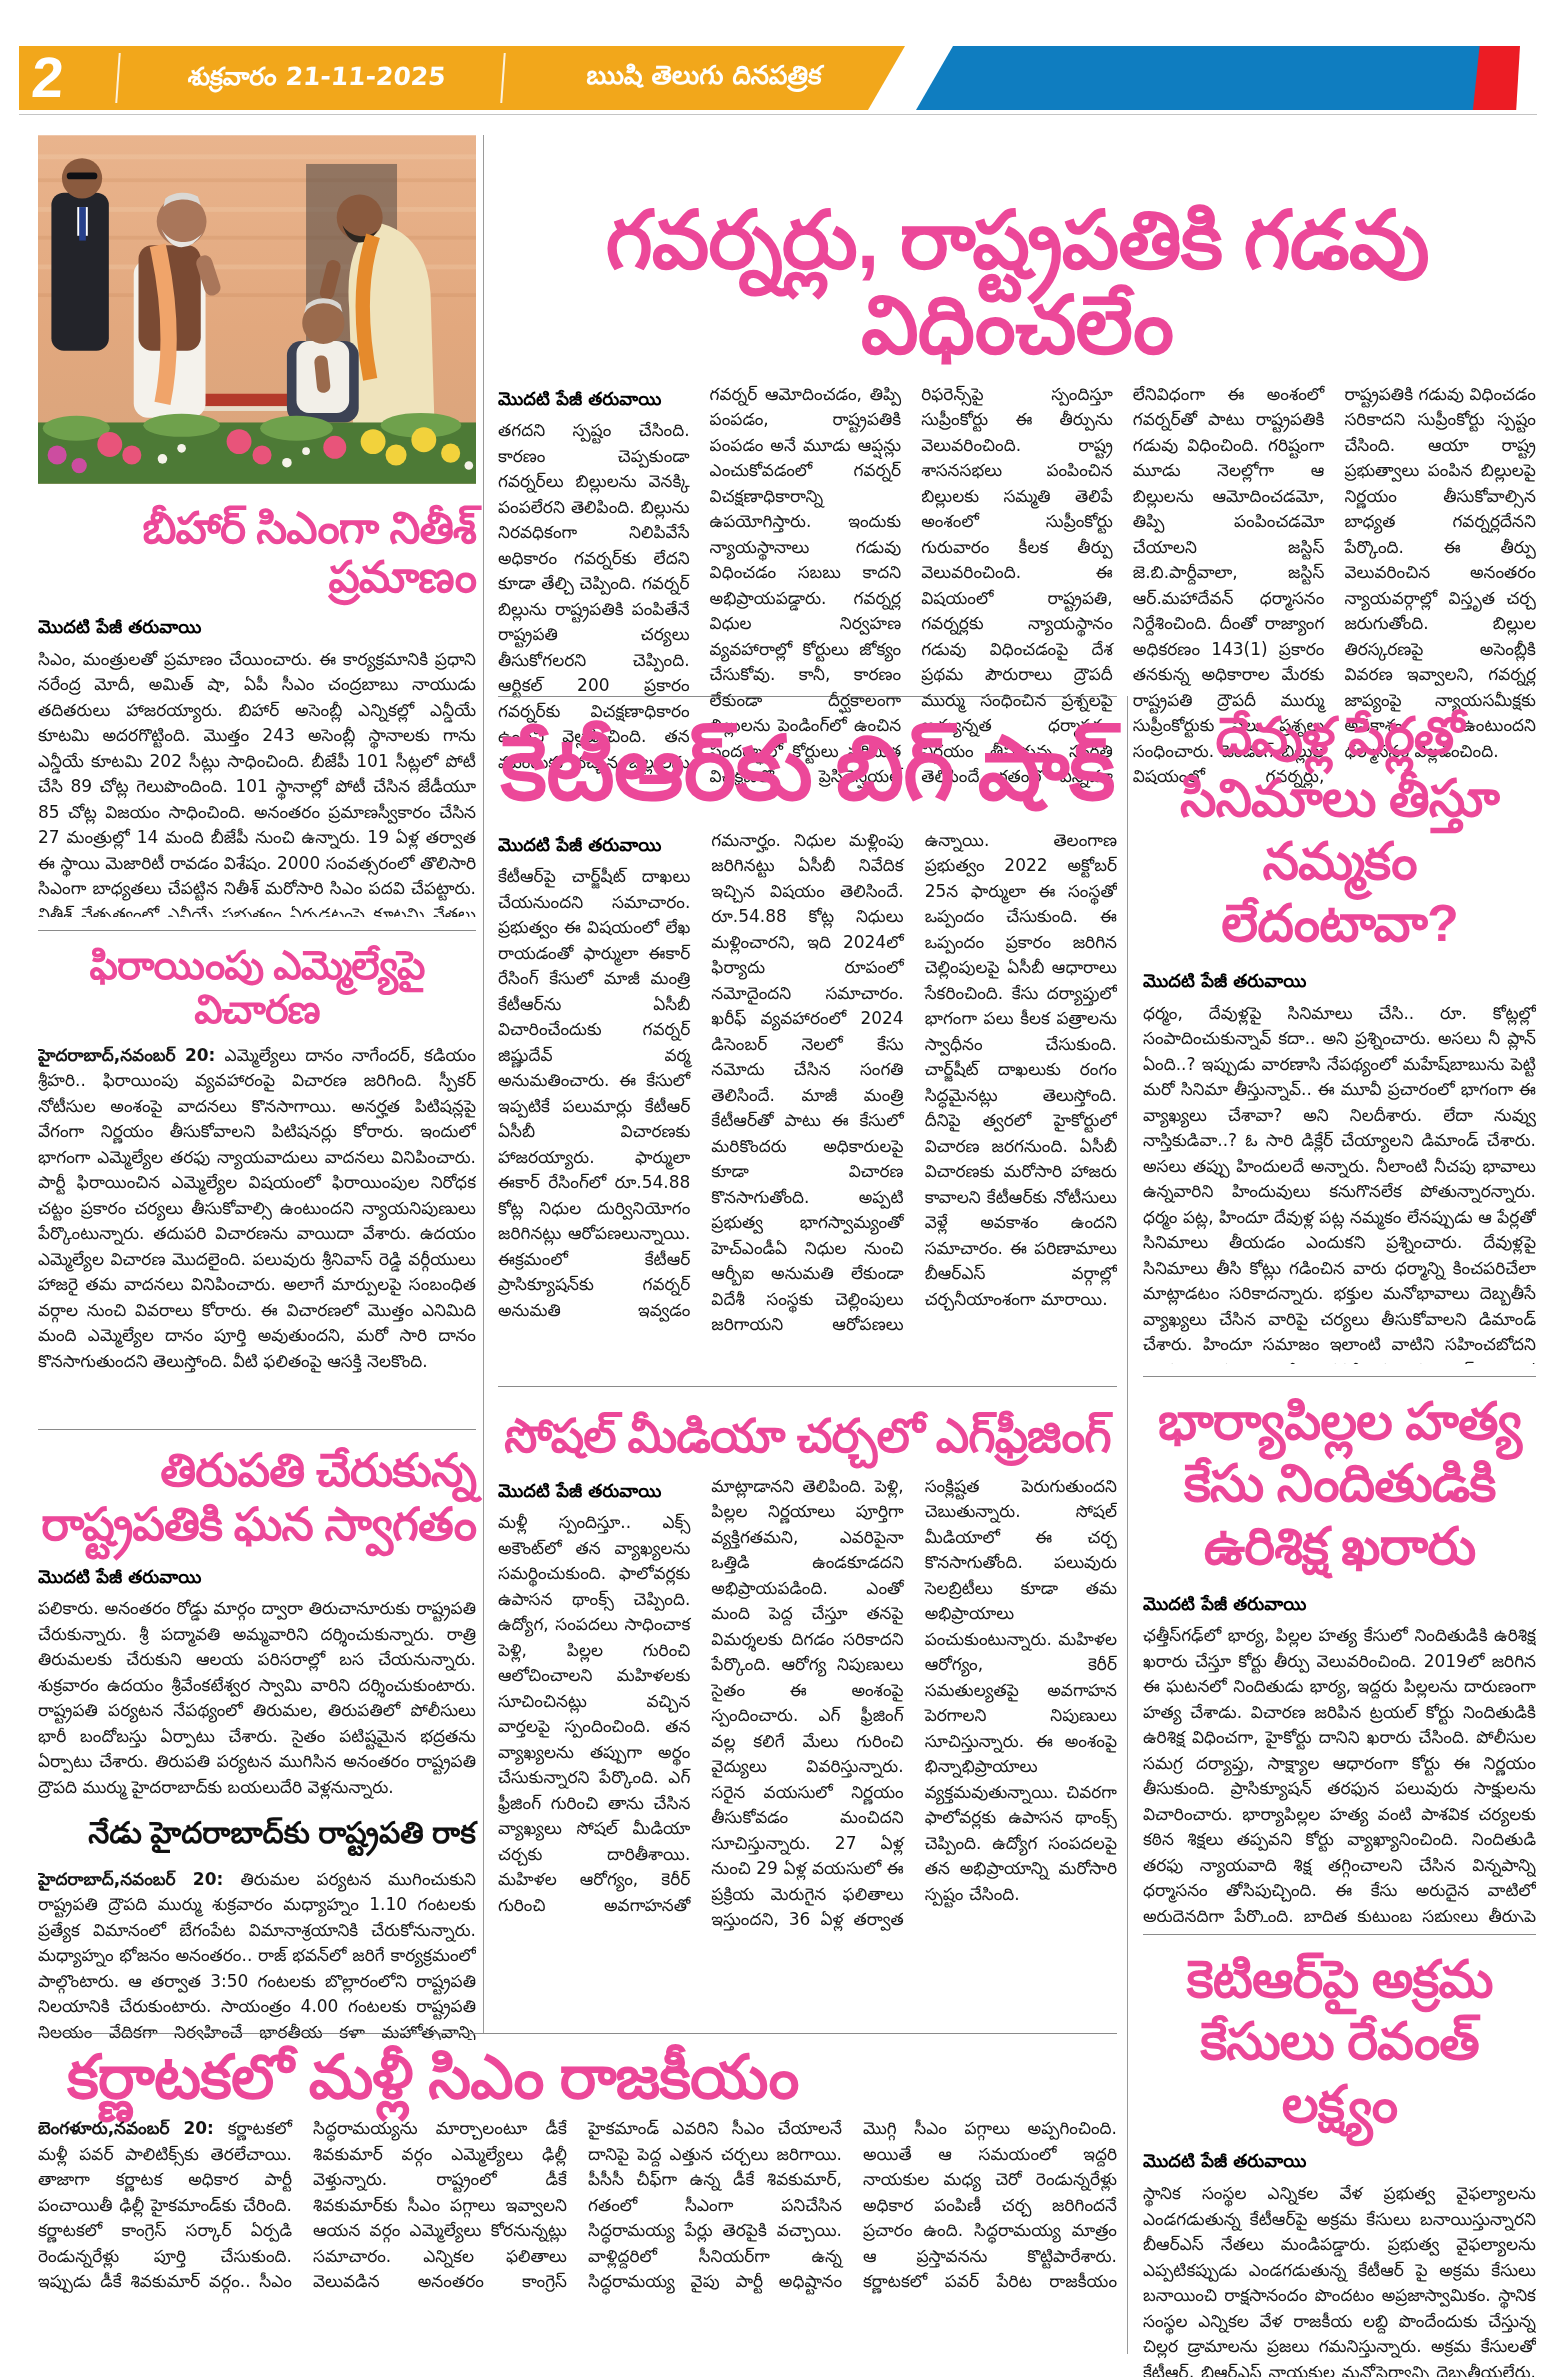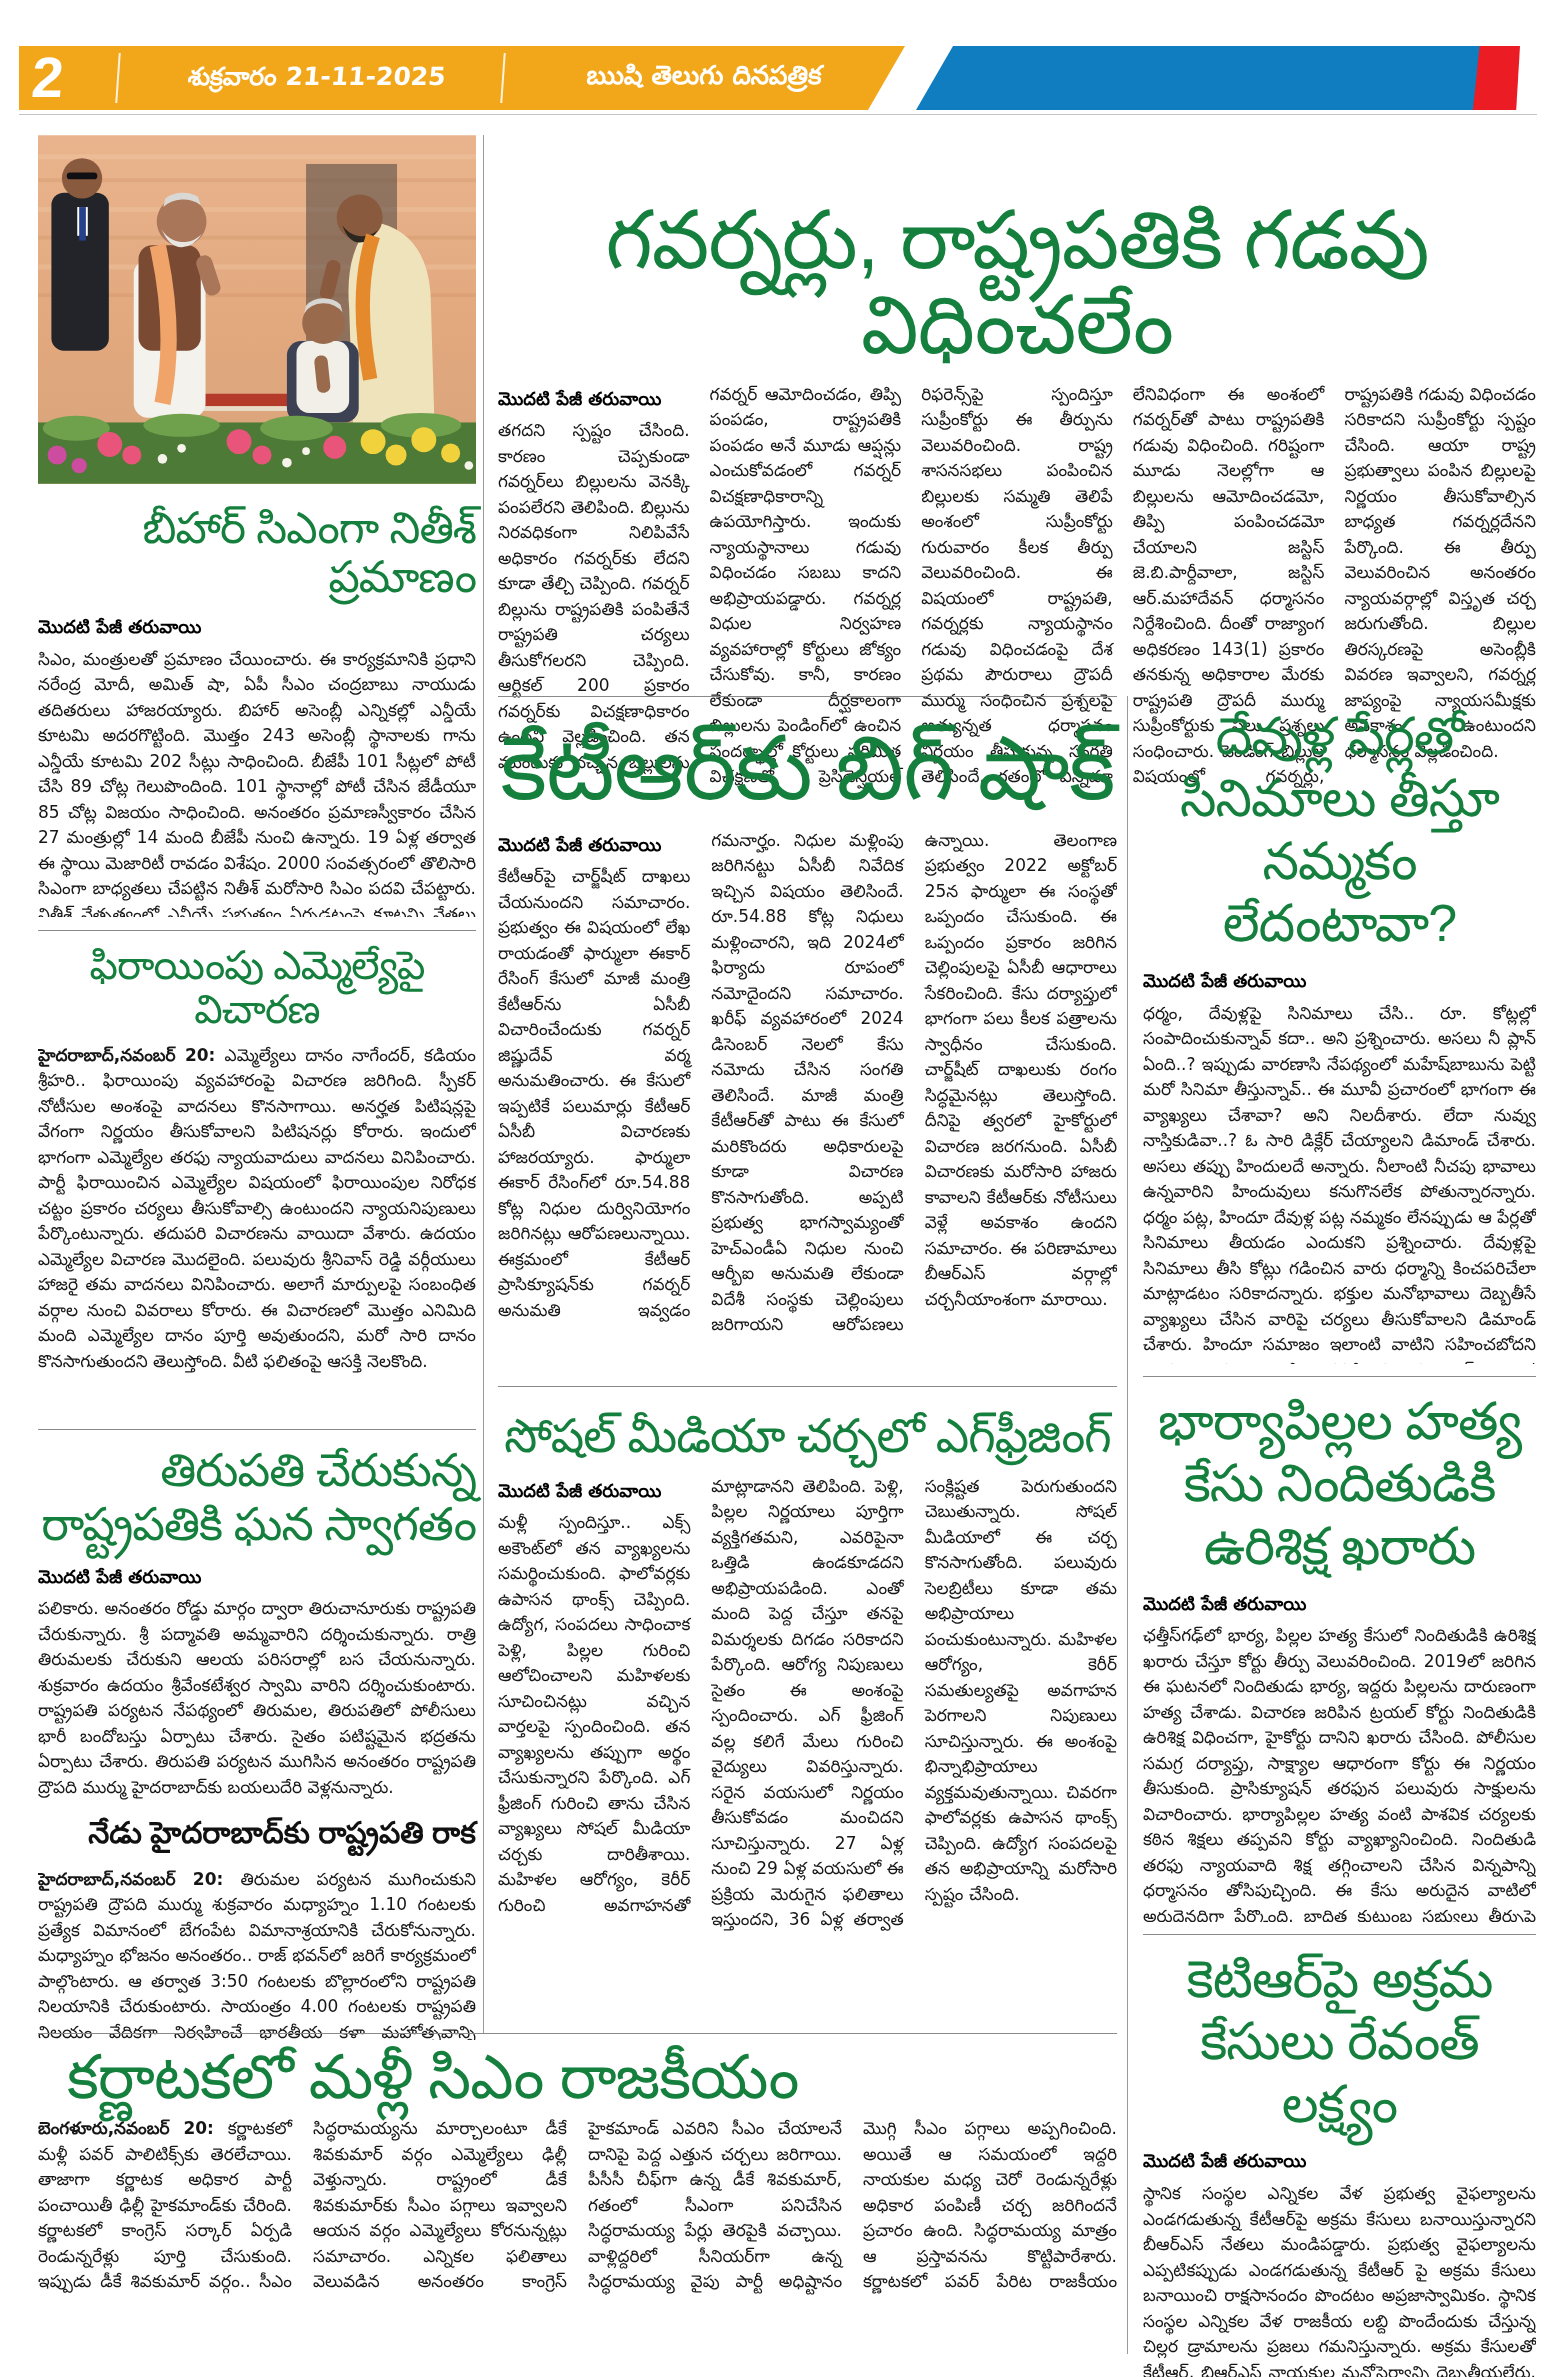--- a/index.html
+++ b/index.html
@@ -13,21 +13,21 @@
   .band-blue{left:897px;width:570px;background:var(--c-blue,#0F7DC0);clip-path:polygon(37px 0,100% 0,calc(100% - 6.7px) 100%,0 100%);}
   .band-red{left:1451px;width:50px;background:var(--c-red,#EC1C24);clip-path:polygon(9.6px 0,100% 0,calc(100% - 3.8px) 100%,2.9px 100%);}
   .page-num{position:absolute;left:13.4px;top:-1.9px;color:#fff;font-size:57px;font-weight:bold;font-family:"Liberation Sans",sans-serif;transform:skewX(-4deg);}
   .mast-sep{position:absolute;top:6.7px;width:2.4px;height:50px;background:rgba(255,255,255,.85);transform:skewX(-4deg);}
   .sep-1{left:98px;} .sep-2{left:483px;}
   .mast-date{position:absolute;left:144px;top:16.3px;width:307px;text-align:center;color:#fff;font-weight:bold;font-size:25px;transform:skewX(-5deg);}
   .mast-title{position:absolute;left:527px;top:14.4px;width:316px;text-align:center;color:#fff;font-weight:bold;font-size:26px;transform:skewX(-5deg);}
   .mast-rule{position:absolute;left:19px;top:114px;width:1518px;height:1.4px;background:#c4c4c4;}
 
   
-  .headline{font-family:"Liberation Sans",sans-serif;font-weight:normal;color:#15803d;letter-spacing:-1px;}
+  .headline{font-family:"Liberation Sans",sans-serif;font-weight:bold;color:#ec4899;letter-spacing:-1px;}
   .body-text{font-size:17px;line-height:1.5;text-align:justify;color:#161616;overflow:hidden;}
   .continued{display:block;font-size:18px;font-weight:bold;margin:2.9px 0 6.7px 0;color:#000;}
   .dateline{font-weight:bold;}
   .hrule{border:none;border-top:1.4px solid #8a8a8a;margin:12.5px 0;}
   .cols-3{column-count:3;column-gap:21px;}
   .cols-4{column-count:4;column-gap:21px;}
   .cols-5{column-count:5;column-gap:20px;}
   .vrule{position:absolute;width:1px;background:#9a9a9a;}
 
   

